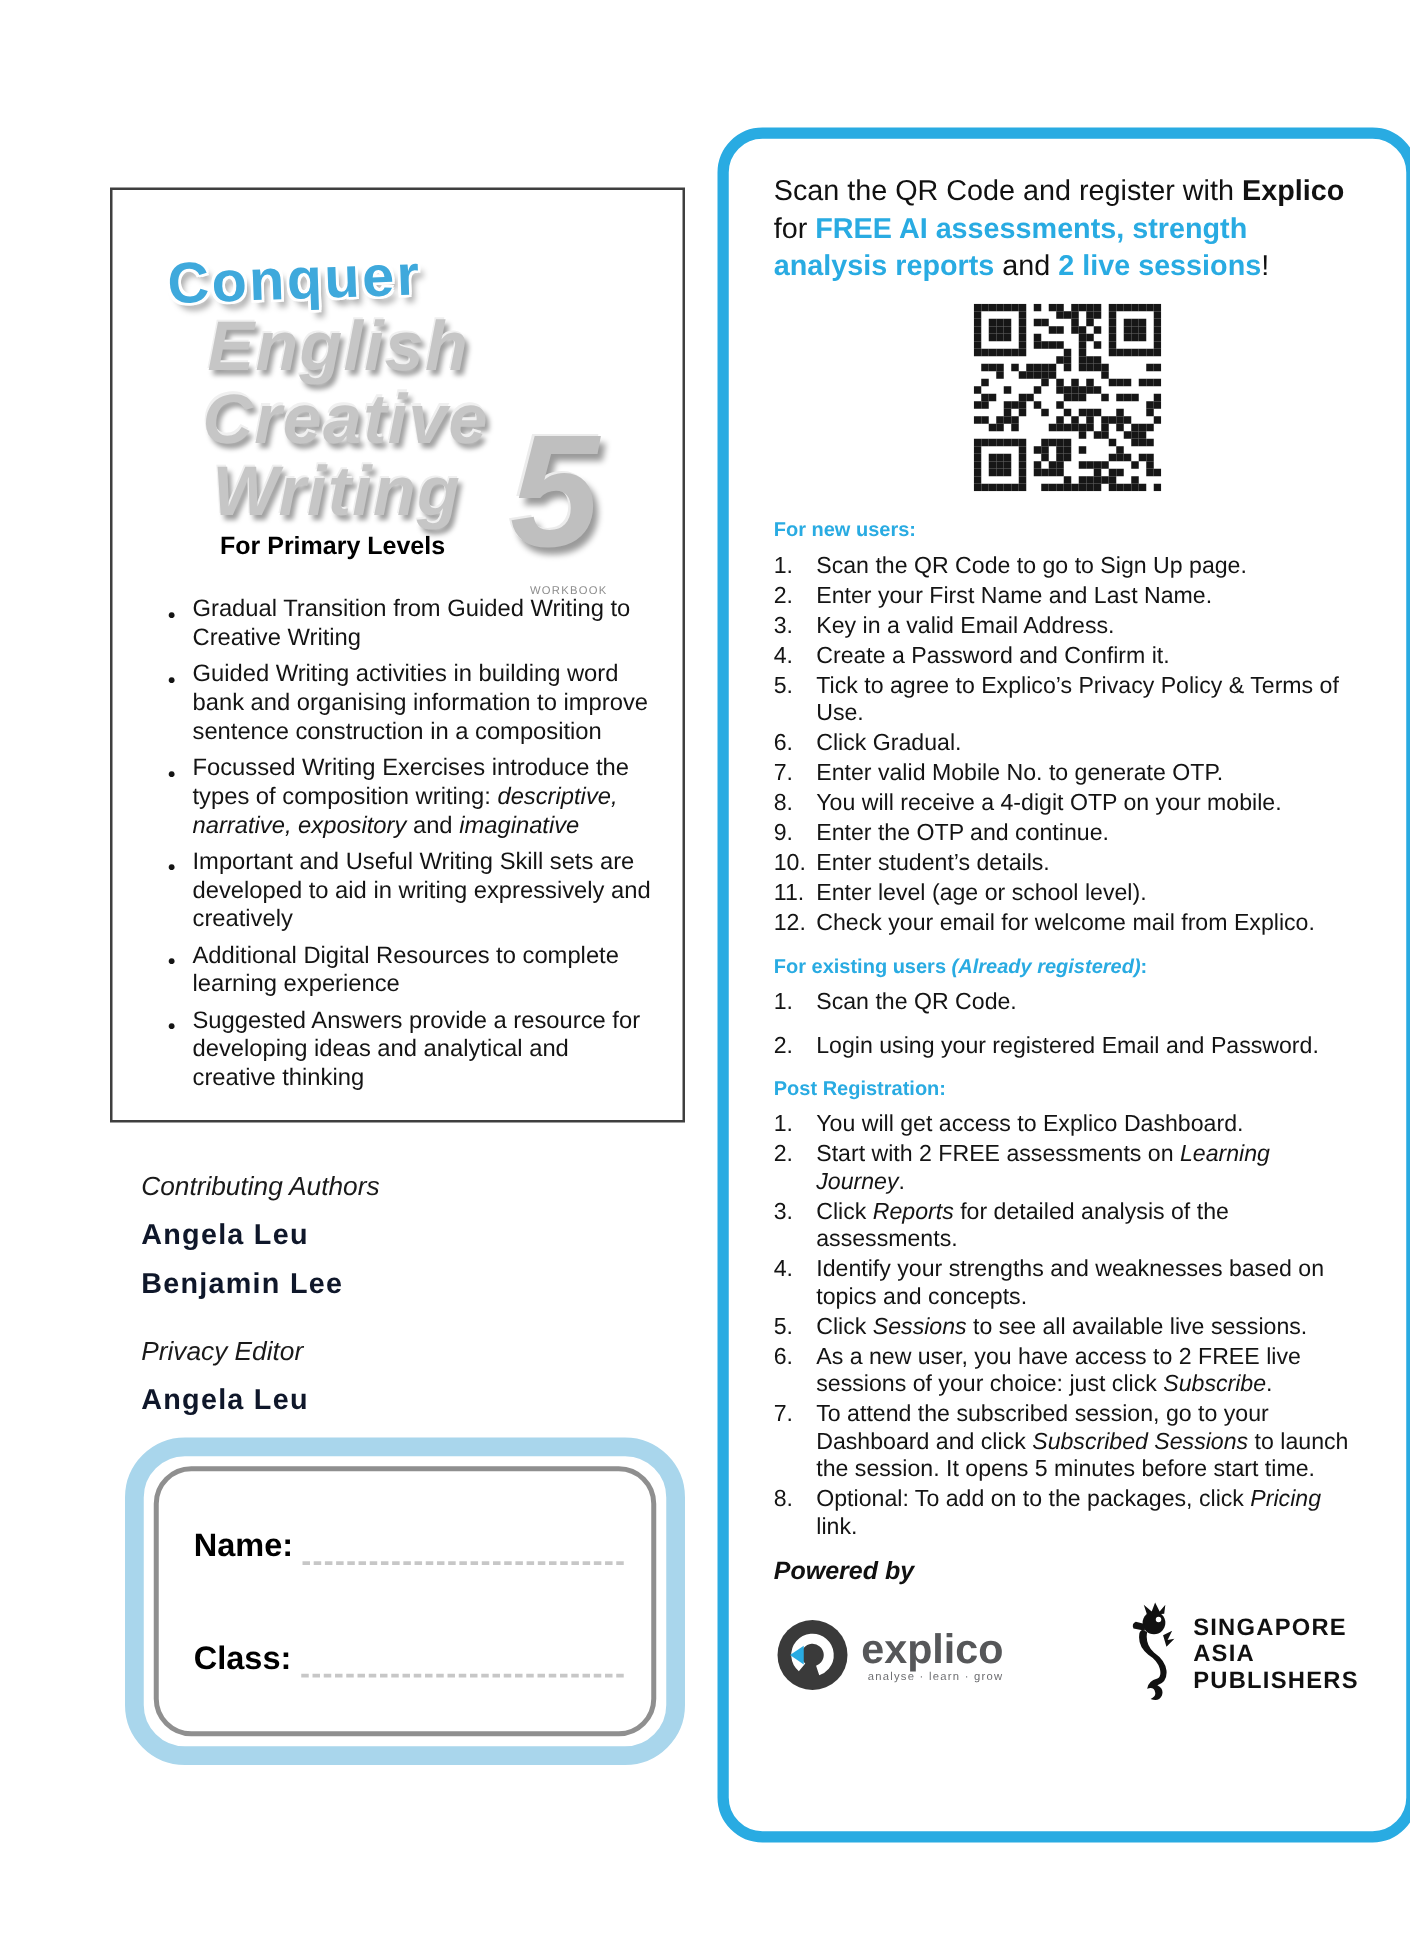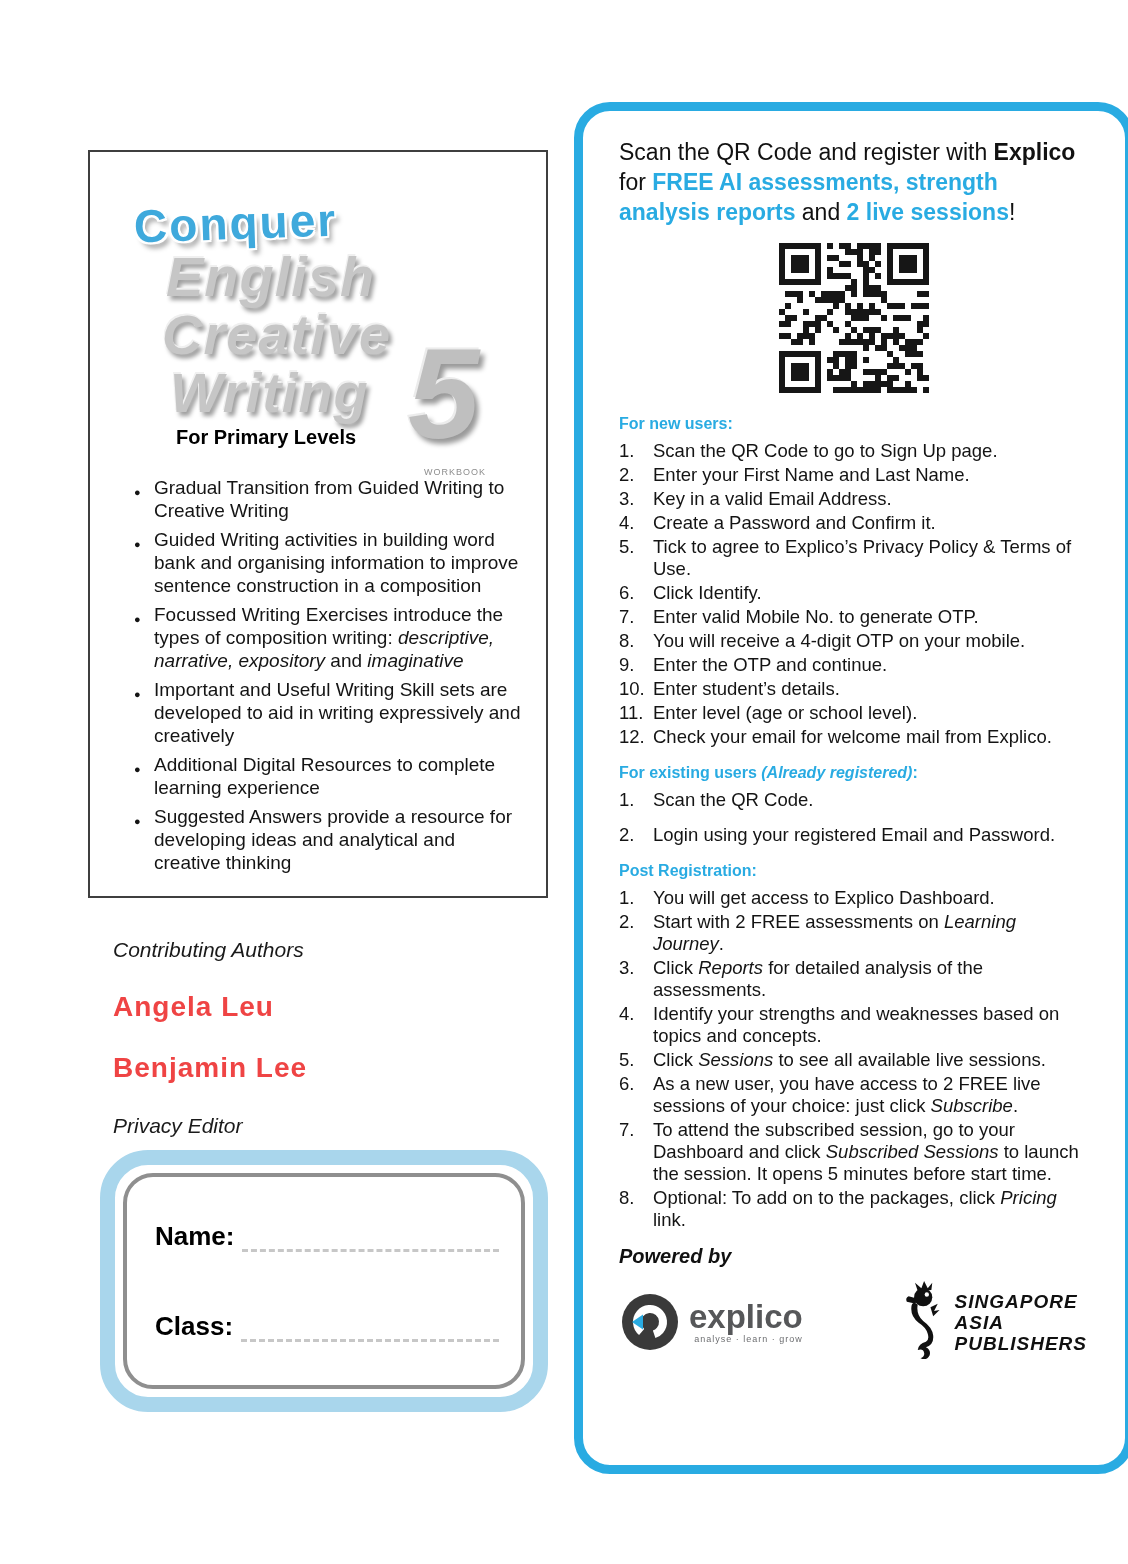--- a/index.html
+++ b/index.html
@@ -22,21 +22,21 @@
   .subtitle { position:absolute; left:86px; top:274px; font-size:20px; font-weight:bold; color:#000; }
   .bullets { position:absolute; left:40px; top:324px; width:394px; font-size:19px; line-height:23px; color:#141414; }
   .bullet { display:flex; margin-bottom:6px; }
   .bullet .dot { flex:none; width:24px; font-size:11px; padding-top:5px; text-align:left; padding-left:4px; }
   .bullet .btext { flex:1; }
 
   
   #credits { position:absolute; left:113px; top:938px; }
   .cred-label { font-size:21px; font-style:italic; color:#1a1a1a; }
   .cred-label.editor { margin-top:30px; }
-  .cred-name { font-size:28px; font-weight:bold; letter-spacing:1px; color:#ef4444; margin-top:29px; }
+  .cred-name { font-size:23px; font-weight:bold; letter-spacing:1px; color:#0f172a; margin-top:12px; }
 
   
   #name-card { position:absolute; left:100px; top:1150px; width:448px; height:262px; border:15px solid #a9d6ec; border-radius:48px; background:#fff; padding:8px; }
   .nc-inner { width:100%; height:100%; border:4px solid #8f8f8f; border-radius:30px; position:relative; }
   .nc-row { position:absolute; left:28px; right:22px; display:flex; align-items:flex-end; }
   .row-name { top:44px; }
   .row-class { top:134px; }
   .nc-label { font-size:26px; font-weight:bold; color:#000; flex:none; margin-right:8px; }
   .nc-line { flex:1; border-bottom:3px dashed #c7c7c7; height:30px; }
 
@@ -52,21 +52,21 @@
   .nitem .num { flex:none; width:34px; }
   .nitem .nbody { flex:1; }
   .numlist.loose .nitem { margin-bottom:13px; }
   .powered { margin-top:14px; font-size:20px; font-weight:bold; font-style:italic; color:#111; }
   .logos { margin-top:12px; display:flex; justify-content:space-between; align-items:center; padding:0 2px; }
   .explico { display:flex; align-items:center; gap:10px; }
   .exp-icon svg { display:block; }
   .exp-text { display:flex; flex-direction:column; align-items:flex-end; }
   .exp-name { font-size:33px; font-weight:bold; color:#565759; line-height:33px; }
   .exp-tag { font-size:9px; letter-spacing:1px; color:#6d6e71; margin-top:1px; }
-  .sap { display:flex; align-items:center; gap:8px;font-style:italic; }
+  .sap { display:flex; align-items:center; gap:8px; }
   .sap-text { display:flex; flex-direction:column; }
   .sap-text span { font-size:19px; font-weight:bold; letter-spacing:1px; line-height:21px; color:#101010; }
 
   
   .s-b { font-weight:bold; }
   .s-i { font-style:italic; }
   .s-c { color:var(--accent); }
 </style>
 </head>
 <body>
@@ -456,21 +456,21 @@
           <div class="nitem">
             <span class="num">4.</span>
             <span class="nbody"><span>Create a Password and Confirm it.</span></span>
           </div>
           <div class="nitem">
             <span class="num">5.</span>
             <span class="nbody"><span>Tick to agree to Explico’s Privacy Policy &amp; Terms of Use.</span></span>
           </div>
           <div class="nitem">
             <span class="num">6.</span>
-            <span class="nbody"><span>Click Identify.</span></span>
+            <span class="nbody"><span>Click Gradual.</span></span>
           </div>
           <div class="nitem">
             <span class="num">7.</span>
             <span class="nbody"><span>Enter valid Mobile No. to generate OTP.</span></span>
           </div>
           <div class="nitem">
             <span class="num">8.</span>
             <span class="nbody"><span>You will receive a 4-digit OTP on your mobile.</span></span>
           </div>
           <div class="nitem">

